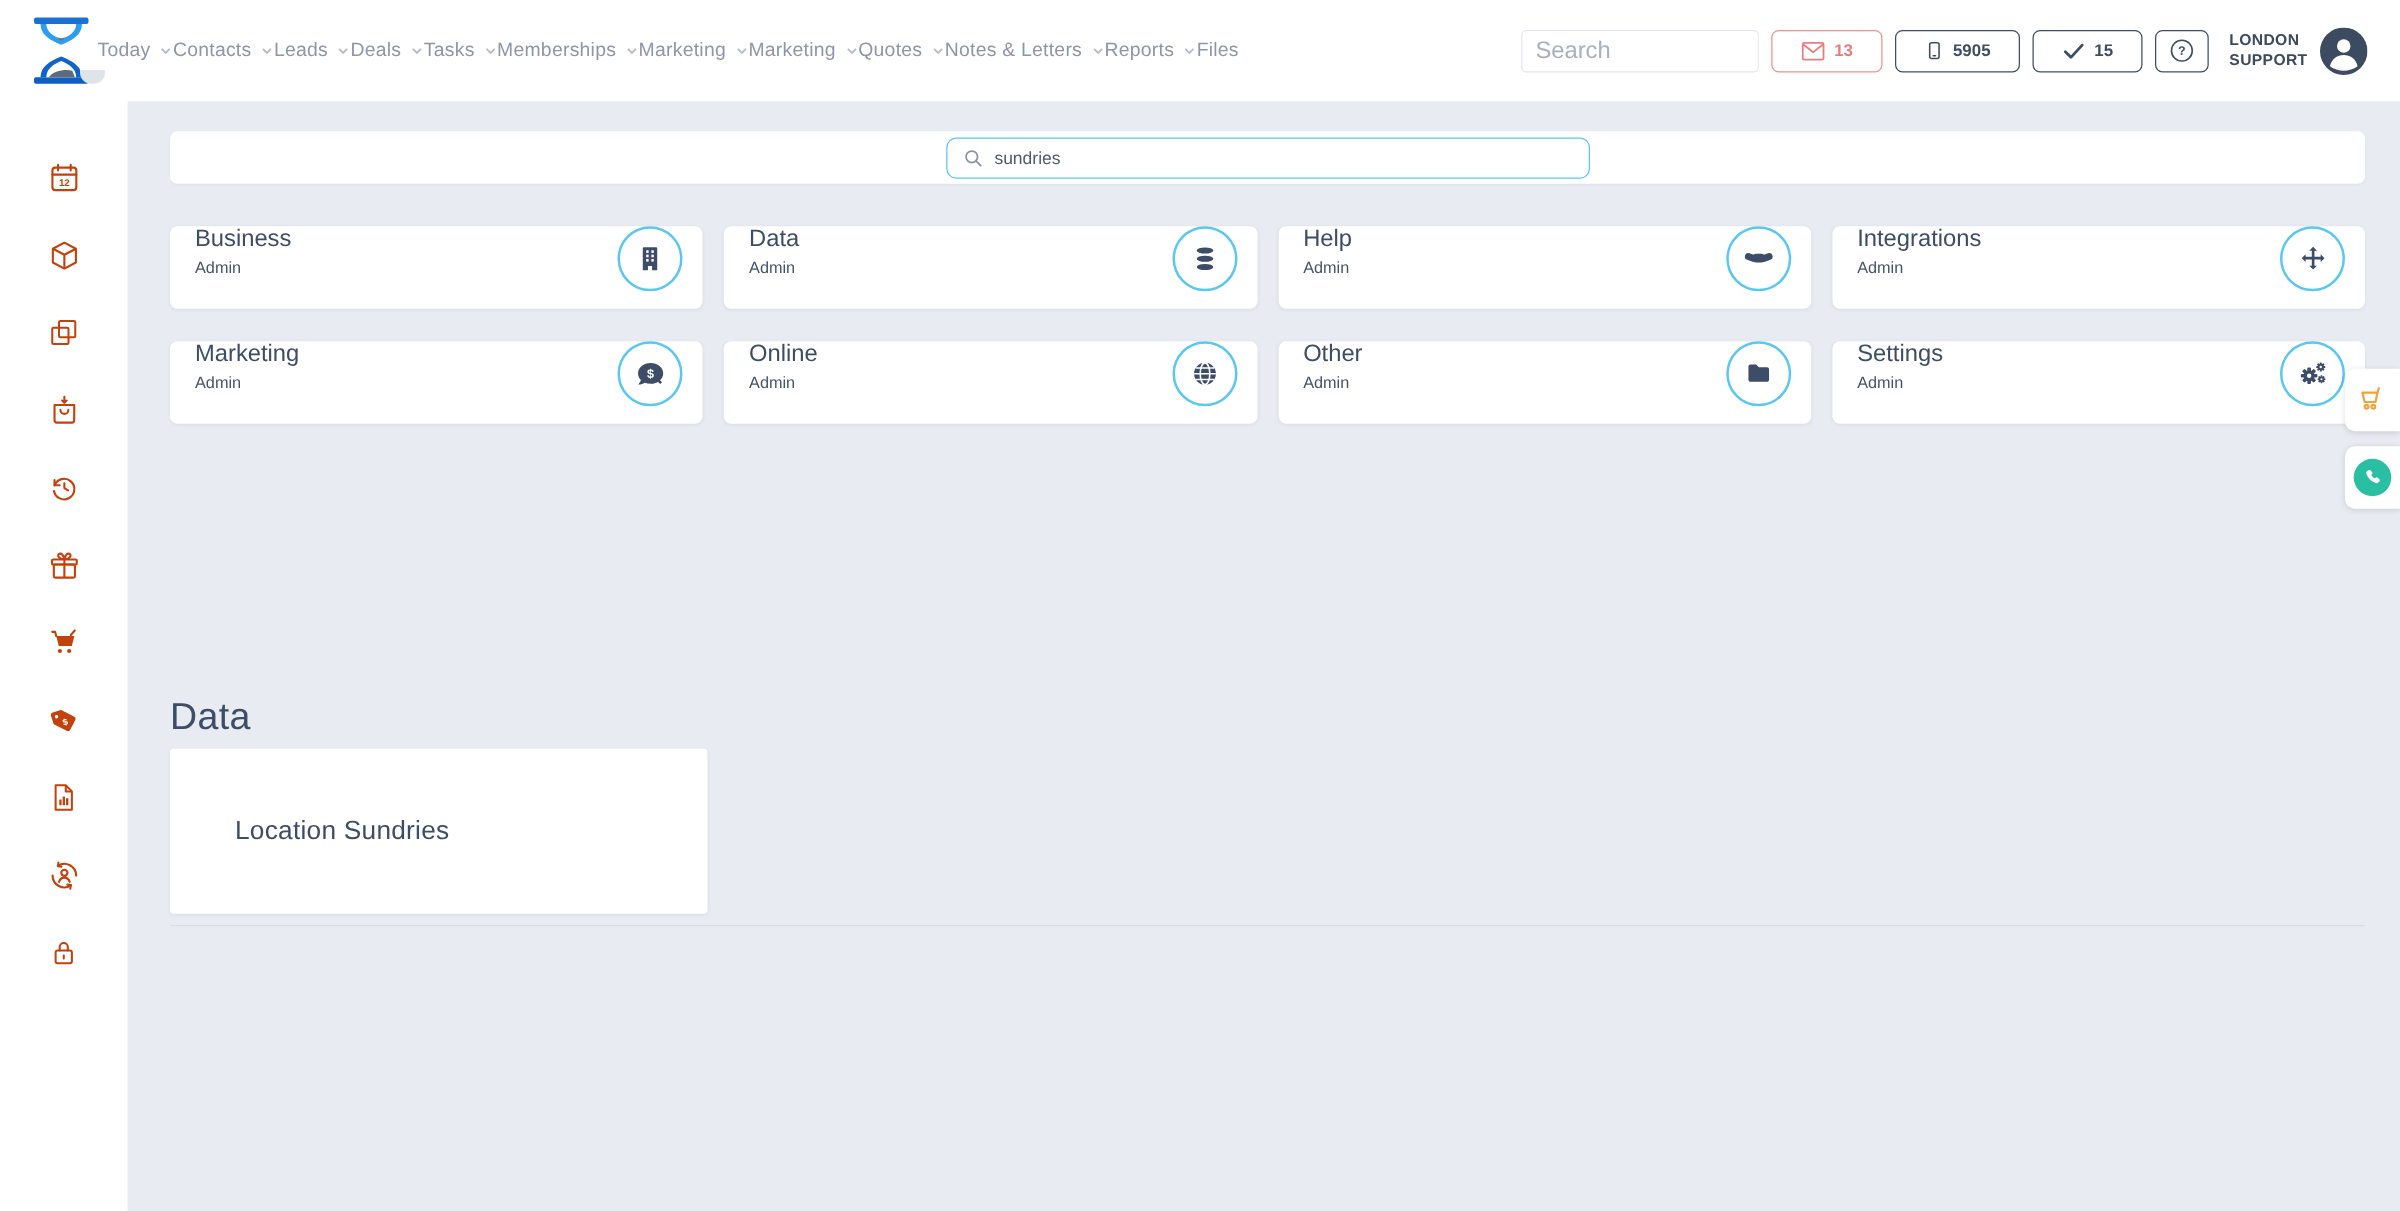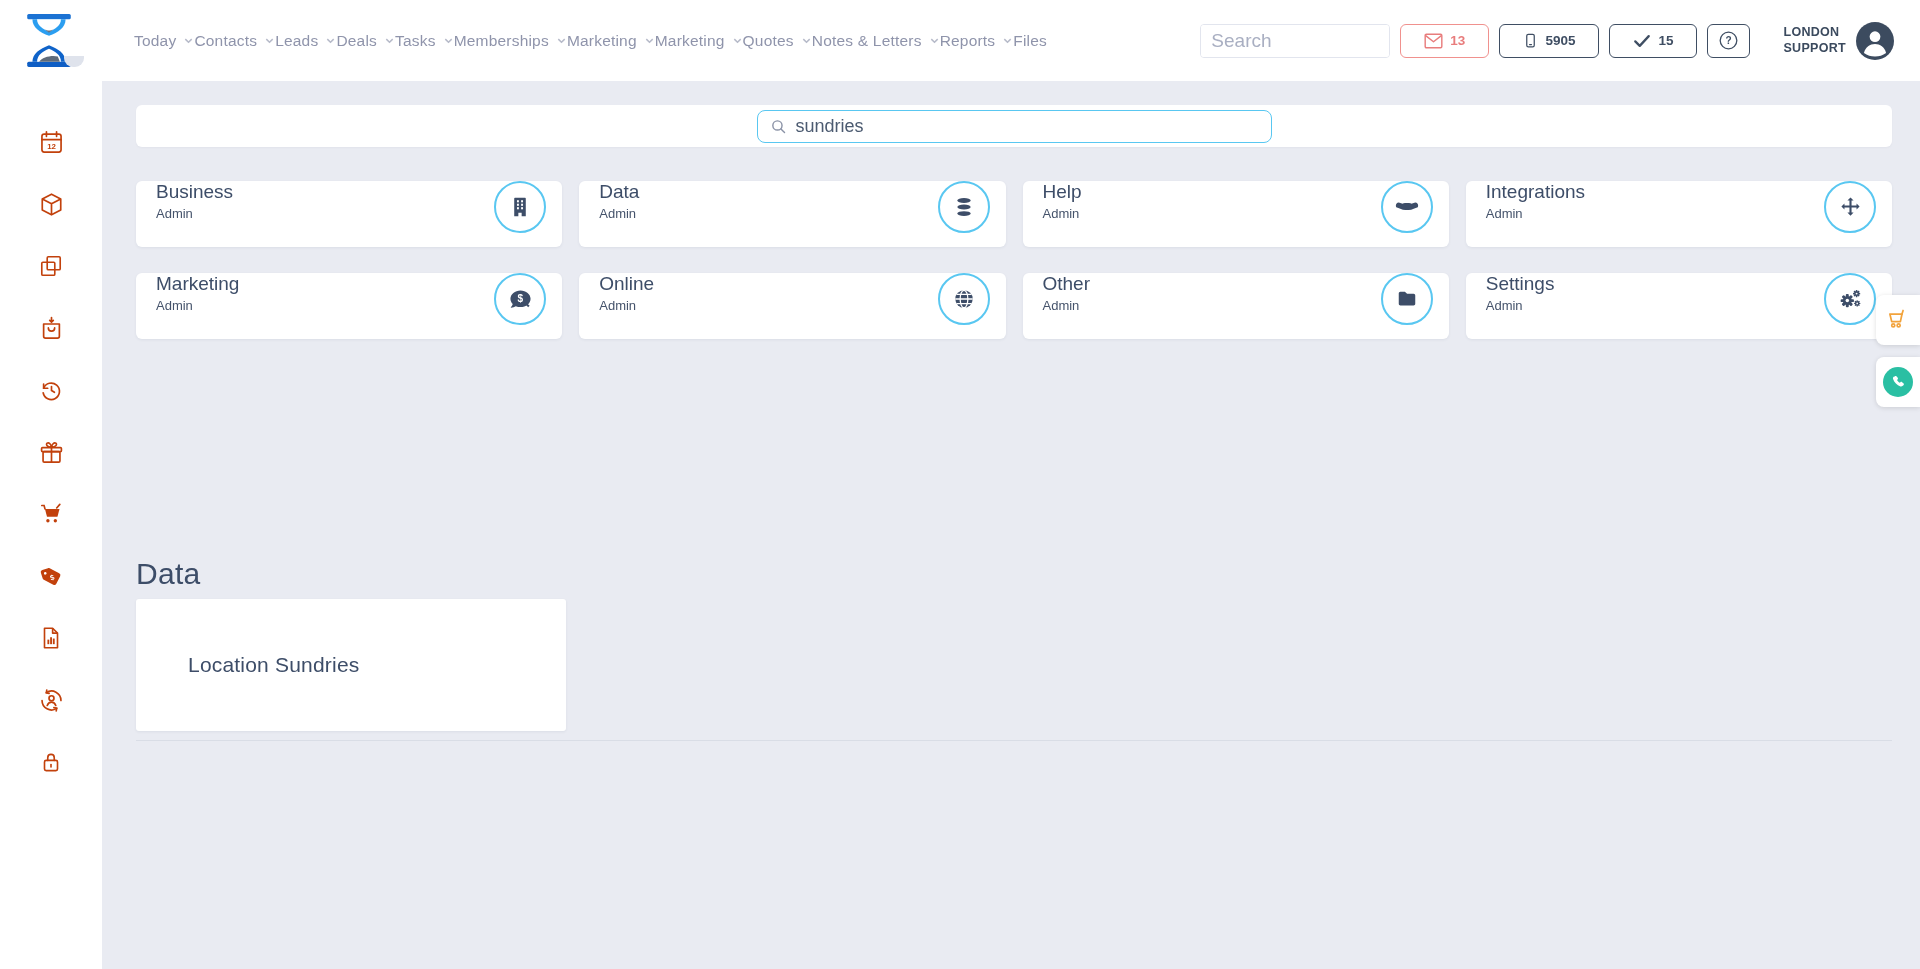--- a/index.html
+++ b/index.html
@@ -6,52 +6,52 @@
   html,body { width:1920px; height:969px; overflow:hidden; background:#fff;
     font-family:"Liberation Sans","DejaVu Sans",sans-serif; }
   .page { width:1920px; height:969px; display:flex; flex-direction:column; }
 
   
   .topbar { height:81px; background:#fff; display:flex; align-items:center;
     padding:0 26px 0 20px; position:relative; flex-shrink:0; }
   .logo { width:58px; height:64px; display:flex; align-items:center; justify-content:center; cursor:pointer; }
   .logo-tab { position:absolute; left:64px; top:56px; width:20px; height:11px;
     background:#dfe3ec; border-radius:0 0 9px 9px; }
-  .mainnav { display:flex; margin-left:56px; }
+  .mainnav { display:flex; }
   .nav-item { display:flex; align-items:center; gap:7px; color:#8f94ab; font-size:15.5px;
     letter-spacing:.2px; cursor:pointer; white-space:nowrap; }
   .nav-item svg { stroke:#b6bac9; }
   .tb-right { margin-left:auto; display:flex; align-items:center; gap:10px; }
   .tb-search { width:190px; height:34px; border:1px solid #e2e5ee; border-radius:4px;
     display:flex; align-items:center; background:#fff; overflow:hidden; }
   .tb-search input { border:0; outline:0; flex:1; height:100%; padding:0 10px; font-size:19px;
     color:#3d4d68; font-family:inherit; }
   .tb-search input::placeholder { color:#a9afc2; }
   .tb-search .sep { width:1px; height:100%; background:#e2e5ee; }
   .badge { height:34px; border-radius:6px; border:1.6px solid #3f4e63; background:#fff;
     display:flex; align-items:center; gap:7px; padding:0 23px; color:#3f4e63;
     font-size:13.5px; font-weight:bold; cursor:pointer; }
   .badge.salmon { border-color:#f0918e; color:#e87d7d; }
   .user-name { color:#3b4a5e; font-size:12.5px; font-weight:bold; line-height:1.25;
-    letter-spacing:.3px; margin-left:23px; white-space:nowrap; }
+    letter-spacing:.3px; margin-left:6px; white-space:nowrap; }
   .avatar { width:38px; height:38px; border-radius:50%; cursor:pointer; flex-shrink:0; }
 
   
   .body-row { flex:1; display:flex; min-height:0; }
   .sidebar { width:102px; background:#fff; display:flex; flex-direction:column;
     align-items:center; padding-top:47px; gap:34px; flex-shrink:0; }
   .side-icon { width:28px; height:28px; display:flex; align-items:center; justify-content:center;
     color:#c2410c; cursor:pointer; }
   .content { flex:1; background:#e9ebf2; padding:24px 28px 0 34px; position:relative; overflow:hidden; }
 
   .search-band { background:#fff; border-radius:6px; height:42px; display:flex;
     align-items:center; justify-content:center; box-shadow:0 1px 2px rgba(40,50,80,.04); }
   .module-search { width:515px; height:33px; border:1px solid #59c7f1; border-radius:8px;
     background:#fff; display:flex; align-items:center; padding:0 12px; gap:9px; }
-  .module-search input { border:0; outline:0; flex:1; font-size:18px; color:#4b5a70;
+  .module-search input { border:0; outline:0; flex:1; font-size:14px; color:#4b5a70;
     font-family:inherit; background:transparent; }
 
   .cards-grid { display:grid; grid-template-columns:repeat(4,1fr); gap:26px 17px; margin-top:34px; }
   .cat-card { background:#fff; border-radius:6px; height:66px; display:flex; align-items:flex-start;
     justify-content:space-between; padding:0 16px 0 20px; cursor:pointer;
     box-shadow:0 1px 3px rgba(40,50,80,.07); }
   .cat-title { color:#3d4d68; font-size:19px; font-weight:500; }
   .cat-sub { color:#45536b; font-size:13px; margin-top:3px; }
   .icon-circle { width:52px; height:52px; border-radius:50%; border:2px solid #59c7f1;
     display:flex; align-items:center; justify-content:center; color:#3d4d68; flex-shrink:0; background:#fff; }

